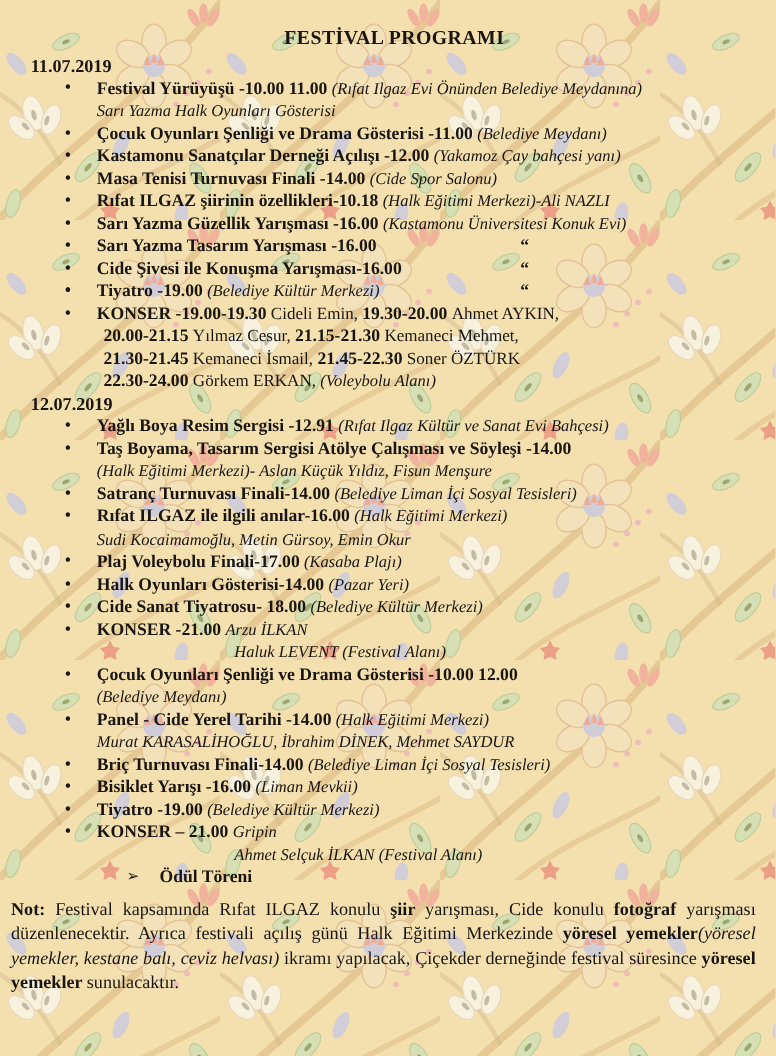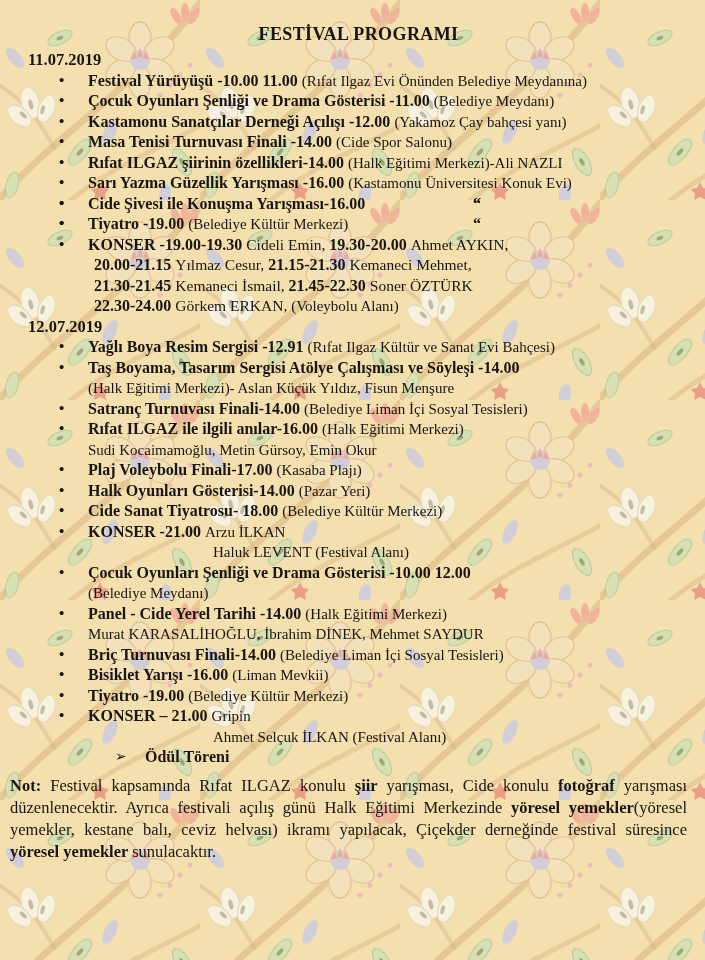--- a/index.html
+++ b/index.html
@@ -12,21 +12,21 @@
   .title{font-size:18px;font-weight:bold;text-align:center;margin:0 0 5px 0;letter-spacing:.4px;}
   .date{font-weight:bold;font-size:16.5px;line-height:20.5px;}
   .line{position:relative;line-height:20.5px;padding-left:60px;white-space:nowrap;}
   .line.cont{padding-left:60px;}
   .line.cont2{padding-left:66px;}
   .line.center{padding-left:185px;}
   .line.arrow{padding-left:117px;}
   .blt{position:absolute;left:31px;top:-1px;font-size:15px;font-weight:bold;}
   .arw{position:absolute;left:87px;top:0;font-size:14px;}
   .b{font-weight:bold;font-size:16px;}
-  .i{font-size:15px;}
+  .i{font-style:italic;font-size:15px;}
   .r{font-size:15.5px;}
   .ditto{position:absolute;left:445px;top:0;font-weight:bold;font-size:16px;}
   .note{margin:7px 0 0 -18px;padding-right:2px;font-size:16.5px;line-height:22px;text-align:justify;white-space:normal;}
   .note .b,.note .i,.note .r{font-size:16.5px;}
 </style>
 </head>
 <body>
 
 <svg class="bg" width="705" height="960" viewBox="0 0 705 960" aria-hidden="true">
   <defs>
@@ -94,26 +94,27 @@
   </defs>
   <rect width="705" height="960" fill="url(#fp)"></rect>
 </svg>
 
 <div class="page">
   <h1 class="title">FESTİVAL PROGRAMI</h1>
   <div id="program">
       <div class="section">
         <div class="date">11.07.2019</div>
         <div class="line bullet"><span class="blt">•</span><span class="b">Festival Yürüyüşü -10.00 11.00 </span><span class="i">(Rıfat Ilgaz Evi Önünden Belediye Meydanına)</span></div>
+        <div class="line cont"><span class="i">Sarı Yazma Halk Oyunları Gösterisi</span></div>
         <div class="line bullet"><span class="blt">•</span><span class="b">Çocuk Oyunları Şenliği ve Drama Gösterisi -11.00 </span><span class="i">(Belediye Meydanı)</span></div>
         <div class="line bullet"><span class="blt">•</span><span class="b">Kastamonu Sanatçılar Derneği Açılışı -12.00 </span><span class="i">(Yakamoz Çay bahçesi yanı)</span></div>
         <div class="line bullet"><span class="blt">•</span><span class="b">Masa Tenisi Turnuvası Finali -14.00 </span><span class="i">(Cide Spor Salonu)</span></div>
-        <div class="line bullet"><span class="blt">•</span><span class="b">Rıfat ILGAZ şiirinin özellikleri-14.00  </span><span class="i">(Halk Eğitimi Merkezi)-Ali NAZLI</span></div>
+        <div class="line bullet"><span class="blt">•</span><span class="b">Rıfat ILGAZ şiirinin özellikleri-10.18  </span><span class="i">(Halk Eğitimi Merkezi)-Ali NAZLI</span></div>
         <div class="line bullet"><span class="blt">•</span><span class="b">Sarı Yazma Güzellik Yarışması -16.00  </span><span class="i">(Kastamonu Üniversitesi Konuk Evi)</span></div>
-        <div class="line bullet"><span class="blt">•</span><span class="ditto">“</span></div>
+        <div class="line bullet"><span class="blt">•</span><span class="b">Sarı Yazma Tasarım Yarışması -16.00</span><span class="ditto">“</span></div>
         <div class="line bullet"><span class="blt">•</span><span class="b">Cide Şivesi ile Konuşma Yarışması-16.00</span><span class="ditto">“</span></div>
         <div class="line bullet"><span class="blt">•</span><span class="ditto">“</span></div>
         <div class="line bullet"><span class="blt">•</span><span class="b">Tiyatro  -19.00 </span><span class="i">(Belediye Kültür Merkezi)</span></div>
         <div class="line bullet"><span class="blt">•</span><span class="b">KONSER -19.00-19.30 </span><span class="r">Cideli Emin, </span><span class="b">19.30-20.00 </span><span class="r">Ahmet AYKIN,</span></div>
         <div class="line cont2"><span class="b">20.00-21.15 </span><span class="r">Yılmaz Cesur, </span><span class="b">21.15-21.30 </span><span class="r">Kemaneci Mehmet,</span></div>
         <div class="line cont2"><span class="b">21.30-21.45 </span><span class="r">Kemaneci İsmail, </span><span class="b">21.45-22.30 </span><span class="r">Soner ÖZTÜRK</span></div>
         <div class="line cont2"><span class="b">22.30-24.00 </span><span class="r">Görkem ERKAN, </span><span class="i">(Voleybolu Alanı)</span></div>
       </div>
       <div class="section">
         <div class="date">12.07.2019</div>

